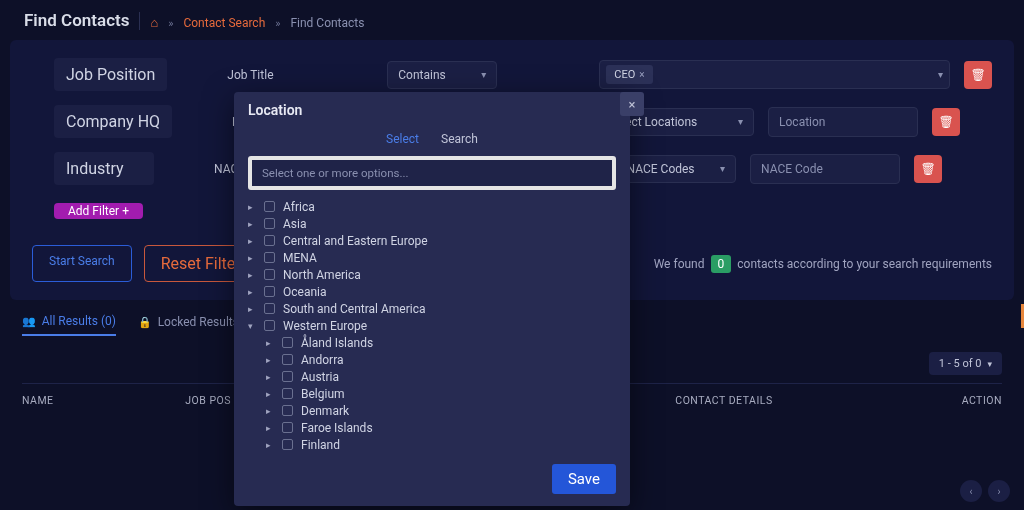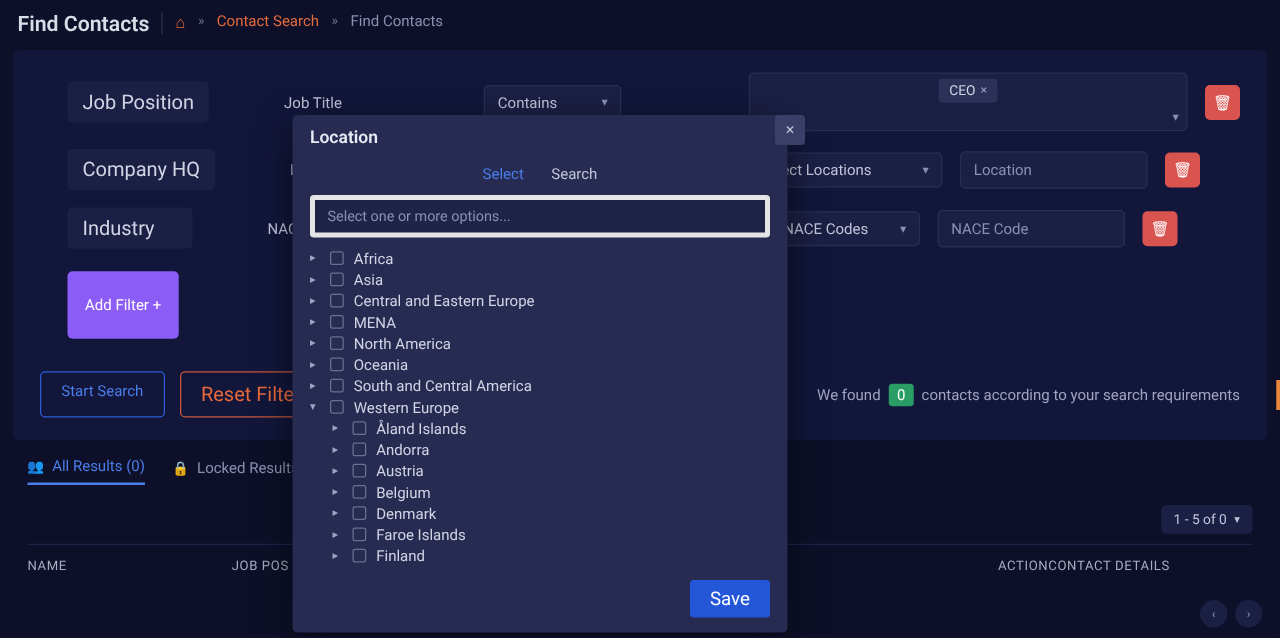--- a/index.html
+++ b/index.html
@@ -1,38 +1,38 @@
 <!DOCTYPE html>
 <html><head>
 <meta charset="utf-8">
 <style>
   * { box-sizing: border-box; margin: 0; padding: 0; font-family: -apple-system, BlinkMacSystemFont, "Segoe UI", Roboto, sans-serif; }
   body { background: #0d1028; color: #c9cdd8; font-size: 13px; width: 1024px; height: 510px; overflow: hidden; position: relative; }
   
-  .topbar { display: flex; align-items: flex-start; gap: 10px; padding: 10px 14px; }
+  .topbar { display: flex; align-items: flex-end; gap: 10px; padding: 10px 24px; }
   .page-title { color: #d9dde8; font-size: 17px; font-weight: 600; }
   .divider-v { width: 1px; height: 18px; background: #2a2f52; }
   .home-ico { color: #e66a3c; font-size: 13px; }
   .bc-sep { color: #6a7090; font-size: 11px; }
   .bc-link { color: #e66a3c; font-size: 12px; }
   .bc-current { color: #8a90b0; font-size: 12px; }
 
   .card { background: #12163a; margin: 0 10px; border-radius: 6px; padding: 18px 22px; position: relative; }
   .row { display: flex; align-items: center; gap: 14px; margin-bottom: 14px; position: relative; }
   .chip { background: #1b1f44; padding: 7px 12px; border-radius: 4px; color: #d0d4e4; font-size: 16px; min-width: 100px; }
   .lbl { color: #c0c4d8; font-size: 12px; min-width: 100px; }
   .select { background: #1b1f44; border: 1px solid #2a2f52; color: #c0c4d8; padding: 6px 10px; border-radius: 4px; font-size: 12px; min-width: 110px; display: flex; justify-content: space-between; align-items: center; }
   .select .caret { color: #8a90b0; font-size: 10px; }
   .tag-input { background: #1b1f44; border: 1px solid #2a2f52; padding: 4px 6px; border-radius: 4px; display: flex; align-items: center; gap: 6px; flex: 1; }
   .tag { background: #2c3158; color: #d0d4e4; padding: 3px 8px; border-radius: 3px; font-size: 11px; display: flex; align-items: center; gap: 4px; }
   .tag-x { color: #9aa0c0; font-size: 10px; cursor: pointer; }
   .tag-caret { margin-left: auto; color: #8a90b0; font-size: 10px; }
   .text-input { background: #1b1f44; border: 1px solid #2a2f52; padding: 7px 10px; border-radius: 4px; color: #8a90b0; font-size: 12px; width: 150px; }
   .del-btn { background: #d9534f; color: #fff; width: 28px; height: 28px; border-radius: 4px; display: flex; align-items: center; justify-content: center; font-size: 12px; }
-  .add-filter { background: #8b5cf6; color: #fff; padding: 20px 14px; border-radius: 4px; font-size: 12px; display: inline-block; margin-left: 22px; margin-top: 4px; }
+  .add-filter { background: #a21caf; color: #fff; padding: 1px 14px; border-radius: 4px; font-size: 12px; display: inline-block; margin-left: 22px; margin-top: 4px; }
   .actions { display: flex; align-items: center; justify-content: space-between; margin-top: 26px; }
   .btn-outline-blue { border: 1px solid #2b5dd8; color: #4a7de8; padding: 8px 16px; border-radius: 4px; font-size: 12px; background: transparent; }
   .btn-outline-orange { border: 1px solid #c8583c; color: #e66a3c; padding: 8px 16px; border-radius: 4px; font-size: 16px; background: transparent; }
   .found-text { color: #a0a4c0; font-size: 12px; display: flex; align-items: center; gap: 6px; }
   .count-badge { background: #2a9d64; color: #fff; padding: 2px 7px; border-radius: 3px; font-size: 12px; }
 
   .tabs { display: flex; gap: 22px; padding: 14px 22px 8px; }
   .tab { color: #8a90b0; font-size: 12px; display: flex; align-items: center; gap: 6px; padding-bottom: 6px; }
   .tab.active { color: #4a7de8; border-bottom: 2px solid #4a7de8; }
   .tab-ico { font-size: 11px; }
@@ -76,21 +76,21 @@
 </div>
 
 <div class="card">
   <div class="row" style="margin-left:22px;">
     <div class="chip">Job Position</div>
     <div class="lbl" style="margin-left:46px;">Job Title</div>
     <div class="select" style="margin-left:46px;">
       <span>Contains</span>
       <span class="caret">▾</span>
     </div>
-    <div class="tag-input" style="margin-left:88px;flex-direction:column;">
+    <div class="tag-input" style="margin-left:88px;">
       <span class="tag">
         <span>CEO</span>
         <span class="tag-x">×</span>
       </span>
       <span class="tag-caret">▾</span>
     </div>
     <div class="del-btn">
         <span>🗑</span>
       </div>
   </div>
@@ -152,22 +152,22 @@
     <div class="pager-chip">
       <span>1 - 5 of 0</span>
       <span style="font-size:9px;">▾</span>
     </div>
   </div>
   <div class="table-head">
     <div class="th">NAME</div>
     <div class="th">JOB POS</div>
     <div class="th"></div>
     <div class="th"></div>
+    <div class="th">CONTACT DETAILS</div>
     <div class="th" style="text-align:right;">ACTION</div>
-    <div class="th">CONTACT DETAILS</div>
   </div>
 </div>
 
 <div class="nav-arrows">
   <div class="nav-circle">‹</div>
   <div class="nav-circle">›</div>
 </div>
 
 <div class="orange-bar"></div>
 

